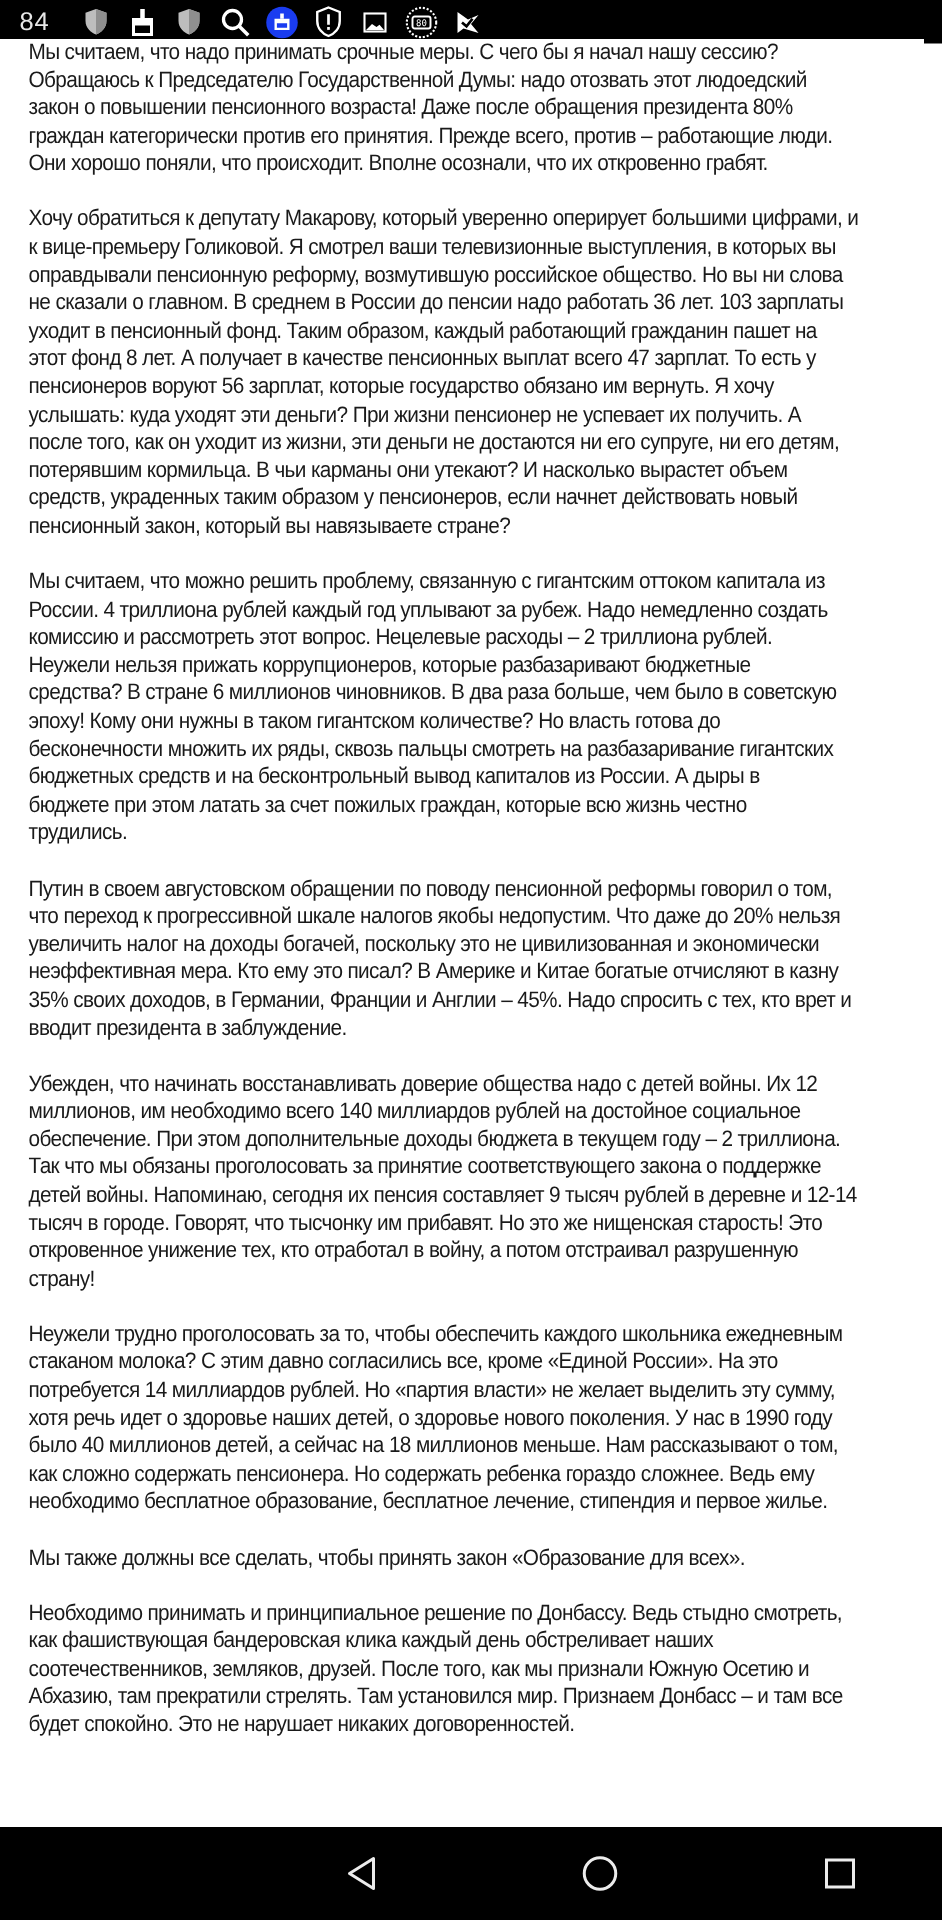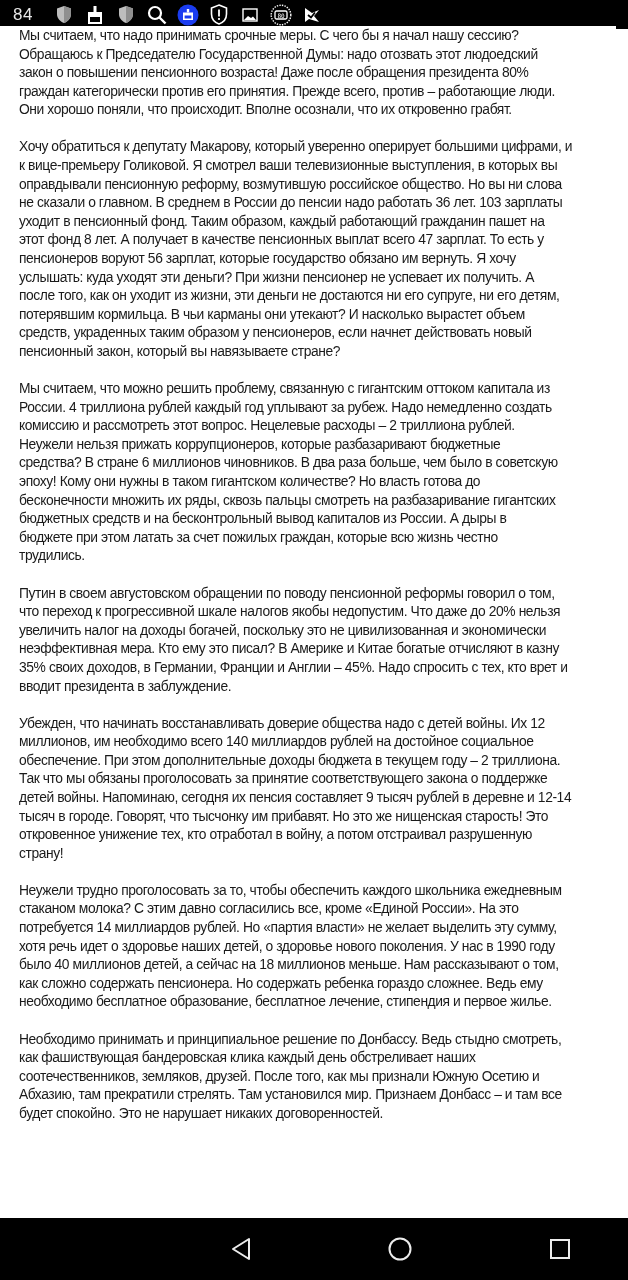--- a/index.html
+++ b/index.html
@@ -167,20 +167,23 @@
       <div class="para">
         <span class="line">Неужели трудно проголосовать за то, чтобы обеспечить каждого школьника ежедневным</span>
         <span class="line">стаканом молока? С этим давно согласились все, кроме «Единой России». На это</span>
         <span class="line">потребуется 14 миллиардов рублей. Но «партия власти» не желает выделить эту сумму,</span>
         <span class="line">хотя речь идет о здоровье наших детей, о здоровье нового поколения. У нас в 1990 году</span>
         <span class="line">было 40 миллионов детей, а сейчас на 18 миллионов меньше. Нам рассказывают о том,</span>
         <span class="line">как сложно содержать пенсионера. Но содержать ребенка гораздо сложнее. Ведь ему</span>
         <span class="line">необходимо бесплатное образование, бесплатное лечение, стипендия и первое жилье.</span>
       </div>
       <div class="para">
+        <span class="line">Мы также должны все сделать, чтобы принять закон «Образование для всех».</span>
+      </div>
+      <div class="para">
         <span class="line">Необходимо принимать и принципиальное решение по Донбассу. Ведь стыдно смотреть,</span>
         <span class="line">как фашиствующая бандеровская клика каждый день обстреливает наших</span>
         <span class="line">соотечественников, земляков, друзей. После того, как мы признали Южную Осетию и</span>
         <span class="line">Абхазию, там прекратили стрелять. Там установился мир. Признаем Донбасс – и там все</span>
         <span class="line">будет спокойно. Это не нарушает никаких договоренностей.</span>
       </div>
     </div>
 </div>
 
 <div class="nav-bar">

